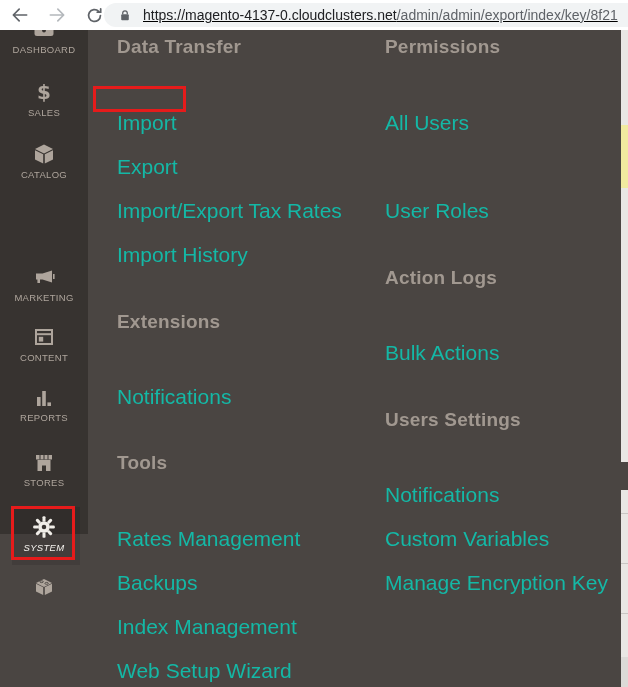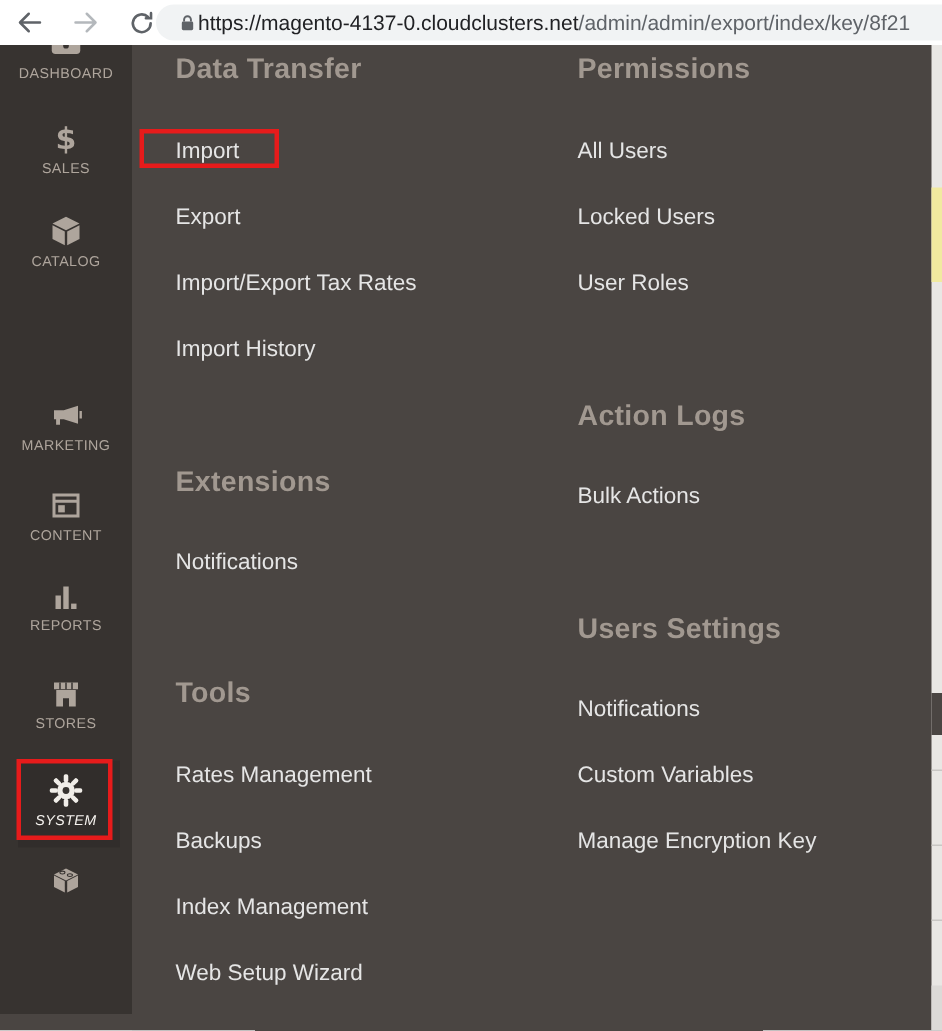--- a/index.html
+++ b/index.html
@@ -5,40 +5,40 @@
   html,body{margin:0;padding:0;background:#fff;}
   *{box-sizing:border-box;}
   .screen{position:relative;width:628px;height:687px;overflow:hidden;
           font-family:"Liberation Sans",sans-serif;background:#fff;}
 
   
   .browser-bar{position:absolute;left:0;top:0;width:628px;height:30px;background:#fff;z-index:40;}
   .nav-btn{position:absolute;top:3px;width:24px;height:24px;display:flex;align-items:center;justify-content:center;cursor:pointer;}
   .url-pill{position:absolute;left:104px;top:3px;width:540px;height:24px;border-radius:12px;
             background:#f1f3f4;display:flex;align-items:center;overflow:hidden;cursor:text;}
-  .url-text{font-size:14px;white-space:nowrap;margin-left:0;}
+  .url-text{font-size:14px;white-space:nowrap;margin-left:11px;text-decoration:underline;}
   .url-domain{color:#202124;}
   .url-path{color:#5f6368;}
   .lock-wrap{margin-left:14px;flex:0 0 auto;display:flex;align-items:center;}
 
   
   .admin{position:absolute;left:0;top:30px;width:628px;height:657px;overflow:hidden;background:#4a4542;}
 
   
-  .sidebar{position:absolute;left:0;top:0;width:88px;height:646px;background:#373330;}
+  .sidebar{position:absolute;left:0;top:0;width:88px;height:504px;background:#373330;}
   .side-item{position:absolute;left:0;width:88px;text-align:center;cursor:pointer;}
   .side-icon{display:flex;height:24px;align-items:center;justify-content:center;}
   .side-label{display:block;margin-top:3px;font-size:9.5px;line-height:11px;color:#aea59c;letter-spacing:.3px;}
   .side-item.active .side-label{color:#f5f2ee;font-style:italic;}
   .active-bg{position:absolute;left:12px;top:477px;width:68px;height:58px;background:rgba(0,0,0,.10);}
 
   
   .flyout{position:absolute;left:88px;top:0;width:533px;height:657px;background:#4a4542;}
   .menu-header{position:absolute;font-size:19px;line-height:26px;font-weight:600;color:#a19890;letter-spacing:.2px;}
-  .menu-item{position:absolute;font-size:15px;line-height:20px;color:#e5e5e5;cursor:pointer;white-space:nowrap;}
+  .menu-item{position:absolute;font-size:21px;line-height:20px;color:#14b8a6;cursor:pointer;white-space:nowrap;margin-top:22px;}
 
   
   .red-box{position:absolute;border:3px solid #e61b1b;z-index:30;pointer-events:none;}
   .import-box{left:5px;top:56px;width:93px;height:26px;}
   .system-box{left:11px;top:476px;width:64px;height:54px;}
 
   
   .page-strip{position:absolute;left:621px;top:0;width:7px;height:657px;background:#e9e7e4;}
   .strip-yellow{position:absolute;left:0;top:95px;width:7px;height:63px;background:#f1ea9f;}
   .strip-dark{position:absolute;left:0;top:432px;width:7px;height:28px;background:#4a4542;}
@@ -211,21 +211,20 @@
       <div class="menu-item" style="left:29px;top:335px">Notifications</div>
 
       <div class="menu-header" style="left:29px;top:420px">Tools</div>
       <div class="menu-item" style="left:29px;top:477px">Rates Management</div>
       <div class="menu-item" style="left:29px;top:521px">Backups</div>
       <div class="menu-item" style="left:29px;top:565px">Index Management</div>
       <div class="menu-item" style="left:29px;top:609px">Web Setup Wizard</div>
 
       <div class="menu-header" style="left:297px;top:4px">Permissions</div>
       <div class="menu-item" style="left:297px;top:61px">All Users</div>
-      <div class="menu-item" style="left:297px;top:105px">Locked Users</div>
       <div class="menu-item" style="left:297px;top:149px">User Roles</div>
 
       <div class="menu-header" style="left:297px;top:235px">Action Logs</div>
       <div class="menu-item" style="left:297px;top:291px">Bulk Actions</div>
 
       <div class="menu-header" style="left:297px;top:377px">Users Settings</div>
       <div class="menu-item" style="left:297px;top:433px">Notifications</div>
       <div class="menu-item" style="left:297px;top:477px">Custom Variables</div>
       <div class="menu-item" style="left:297px;top:521px">Manage Encryption Key</div>
 

